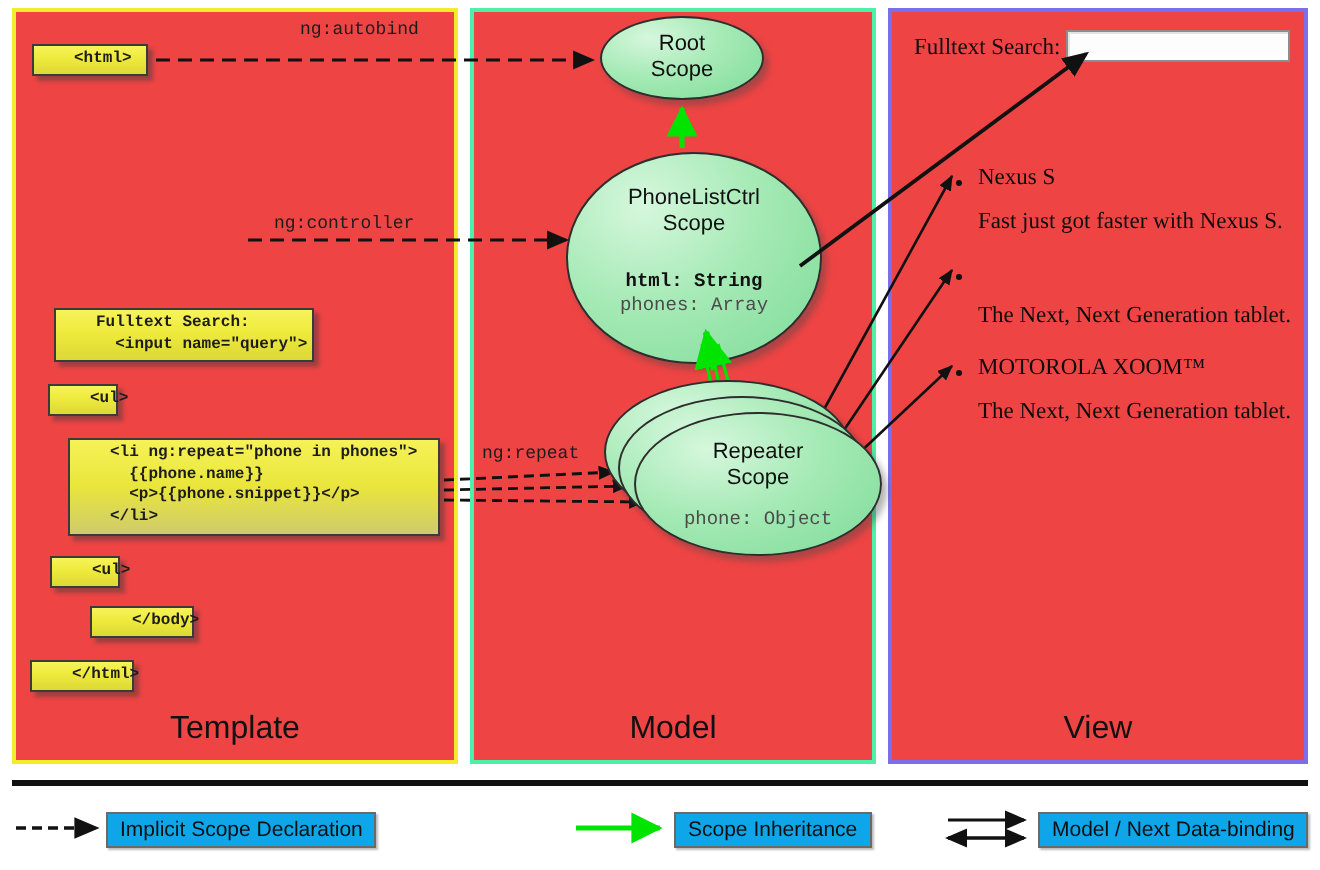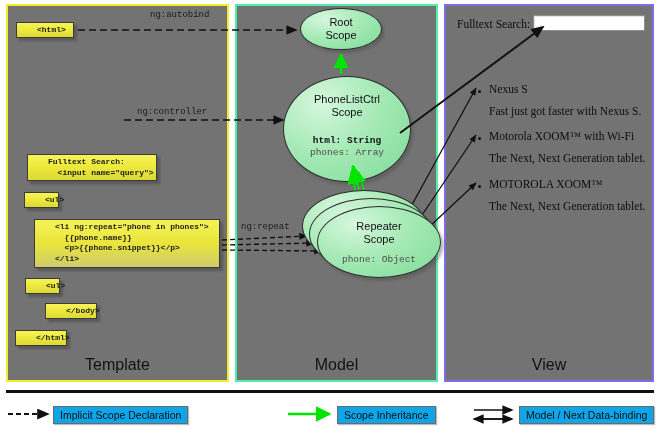--- a/index.html
+++ b/index.html
@@ -16,21 +16,21 @@
   }
   #stage {
     position: absolute;
     left: 0; top: 0;
     width: 660px;
     height: 435px;
   }
   
   .panel {
     position: absolute;
-    background: #737373;
+    background: #ef4444;
     box-sizing: border-box;
     padding-left: 24px;
   }
   #panel-template {
     left: 6px; top: 4px;
     width: 223px; height: 378px;
     border: 2px solid #f3ec2a;
   }
   #panel-model {
     left: 235px; top: 4px;
@@ -207,21 +207,20 @@
   </div>
 
   <div class="view-row" style="left:457px; top:18px;">Fulltext Search:</div>
   <input class="view-input" style="left: 533px; top: 15px; width: 112px; height: 16px;" type="text" placeholder="">
 
   <div class="bullet" style="left:478px; top:90px;"></div>
   <div class="view-row" style="left:489px; top:83px;">Nexus S</div>
   <div class="view-row" style="left:489px; top:105px;">Fast just got faster with Nexus S.</div>
 
   <div class="bullet" style="left:478px; top:137px;"></div>
-  <div class="view-row" style="left:489px; top:130px;">Motorola XOOM™  with Wi-Fi</div>
   <div class="view-row" style="left:489px; top:152px;">The Next, Next Generation tablet.</div>
 
   <div class="bullet" style="left:478px; top:185px;"></div>
   <div class="view-row" style="left:489px; top:178px;">MOTOROLA XOOM™</div>
   <div class="view-row" style="left:489px; top:200px;">The Next, Next Generation tablet.</div>
 
   <svg class="overlay" viewBox="0 0 660 435">
     <defs>
       <marker id="ah-black" markerWidth="7" markerHeight="7" refX="6" refY="3" orient="auto">
         <path d="M0,0 L7,3 L0,6 z" fill="#111"></path>

